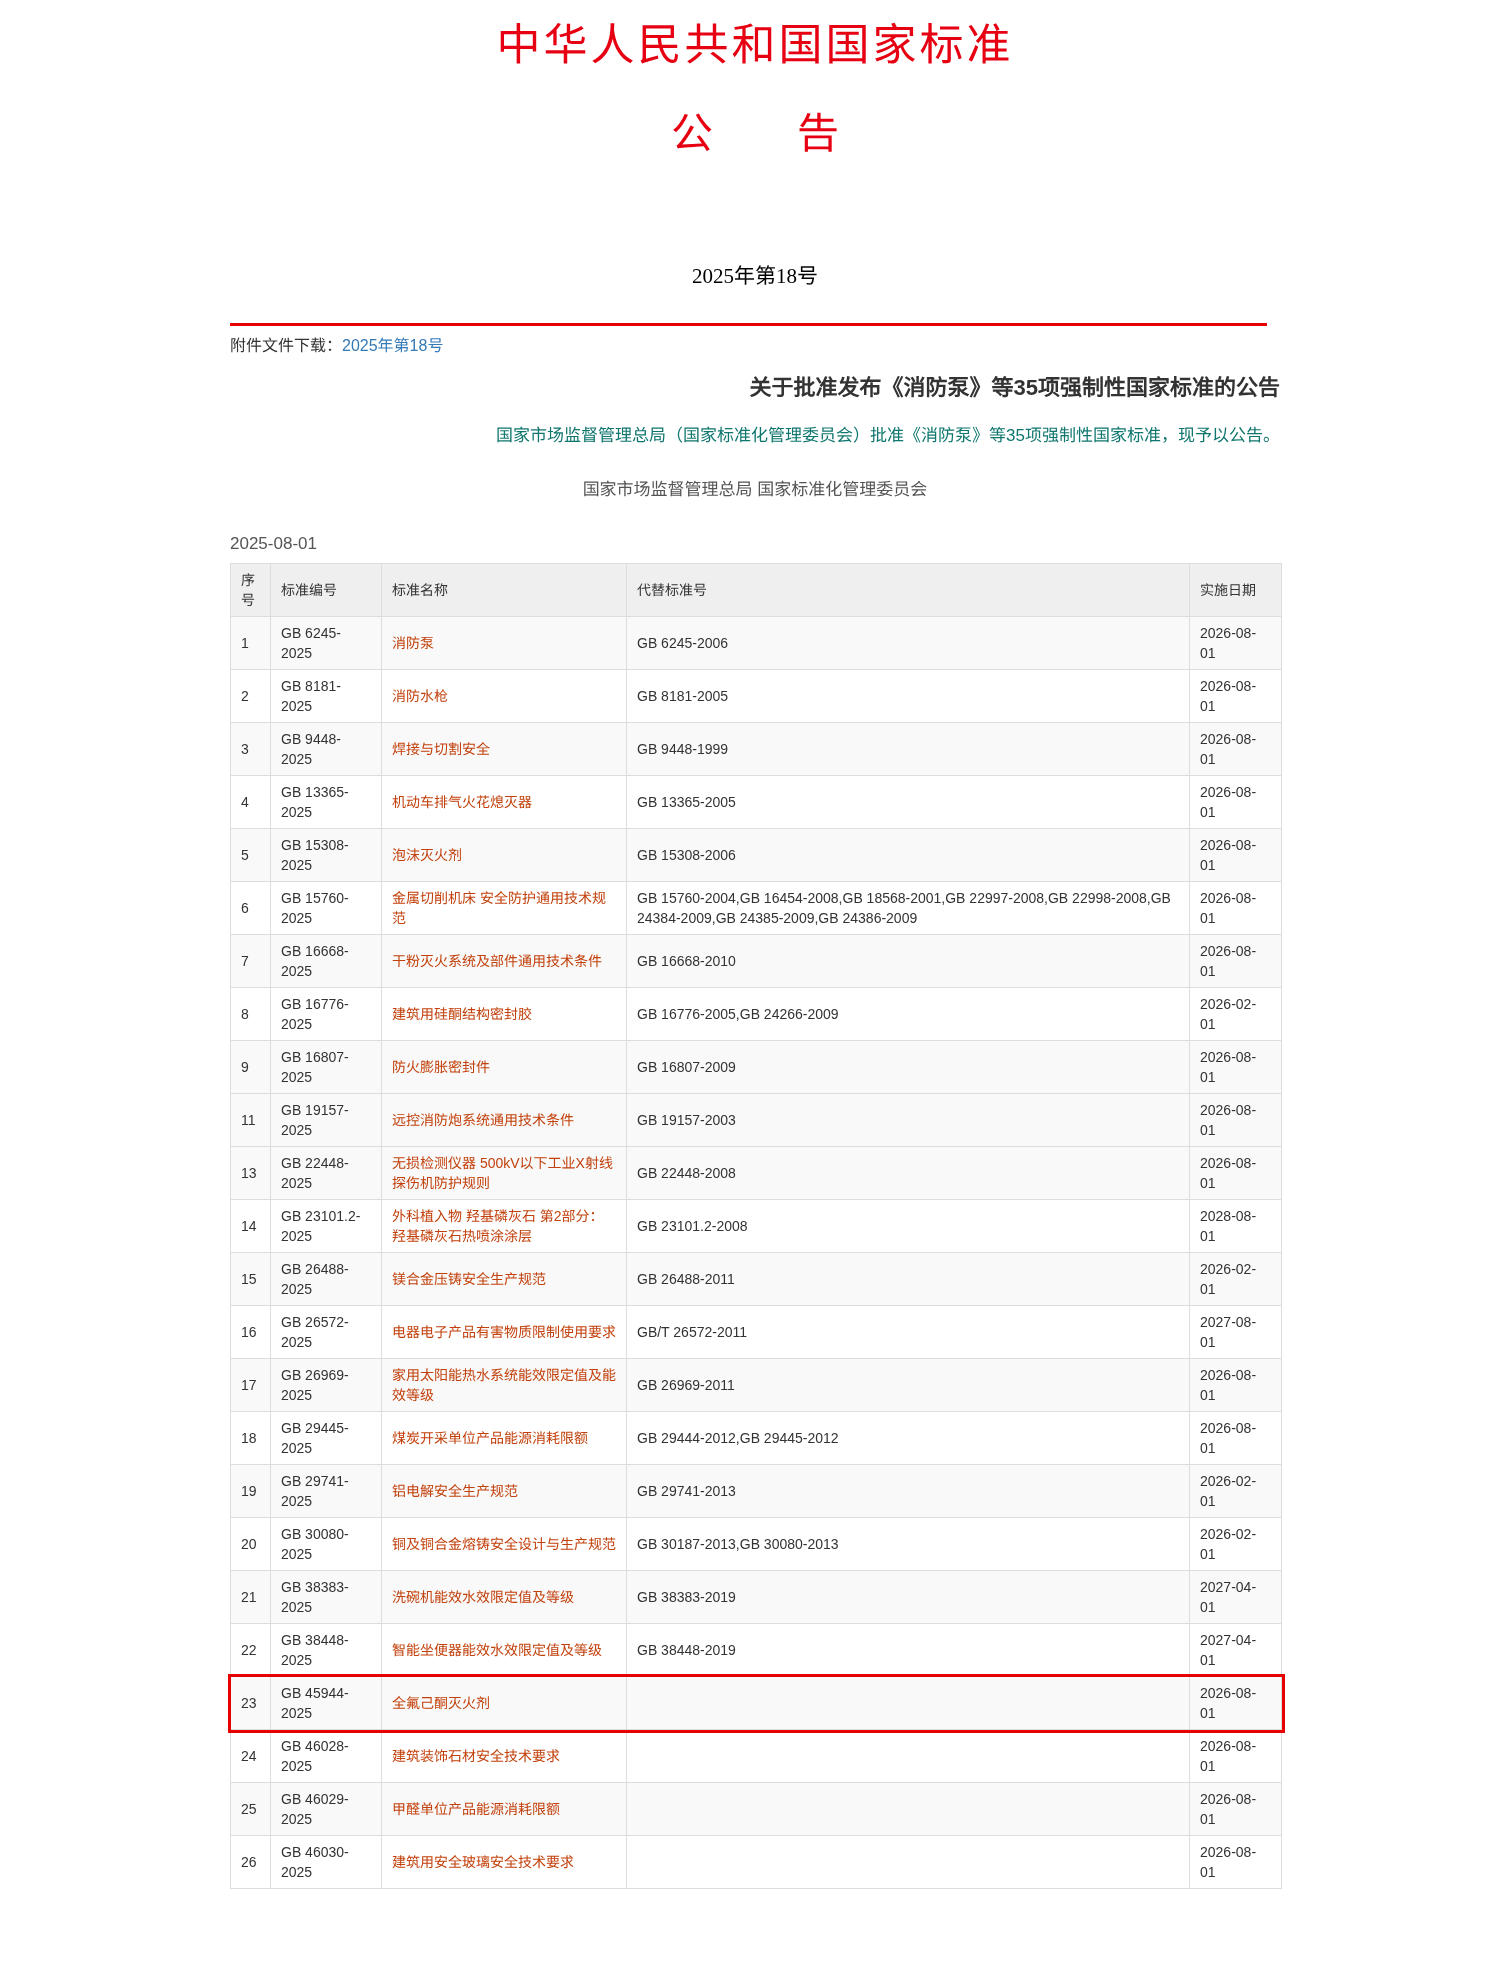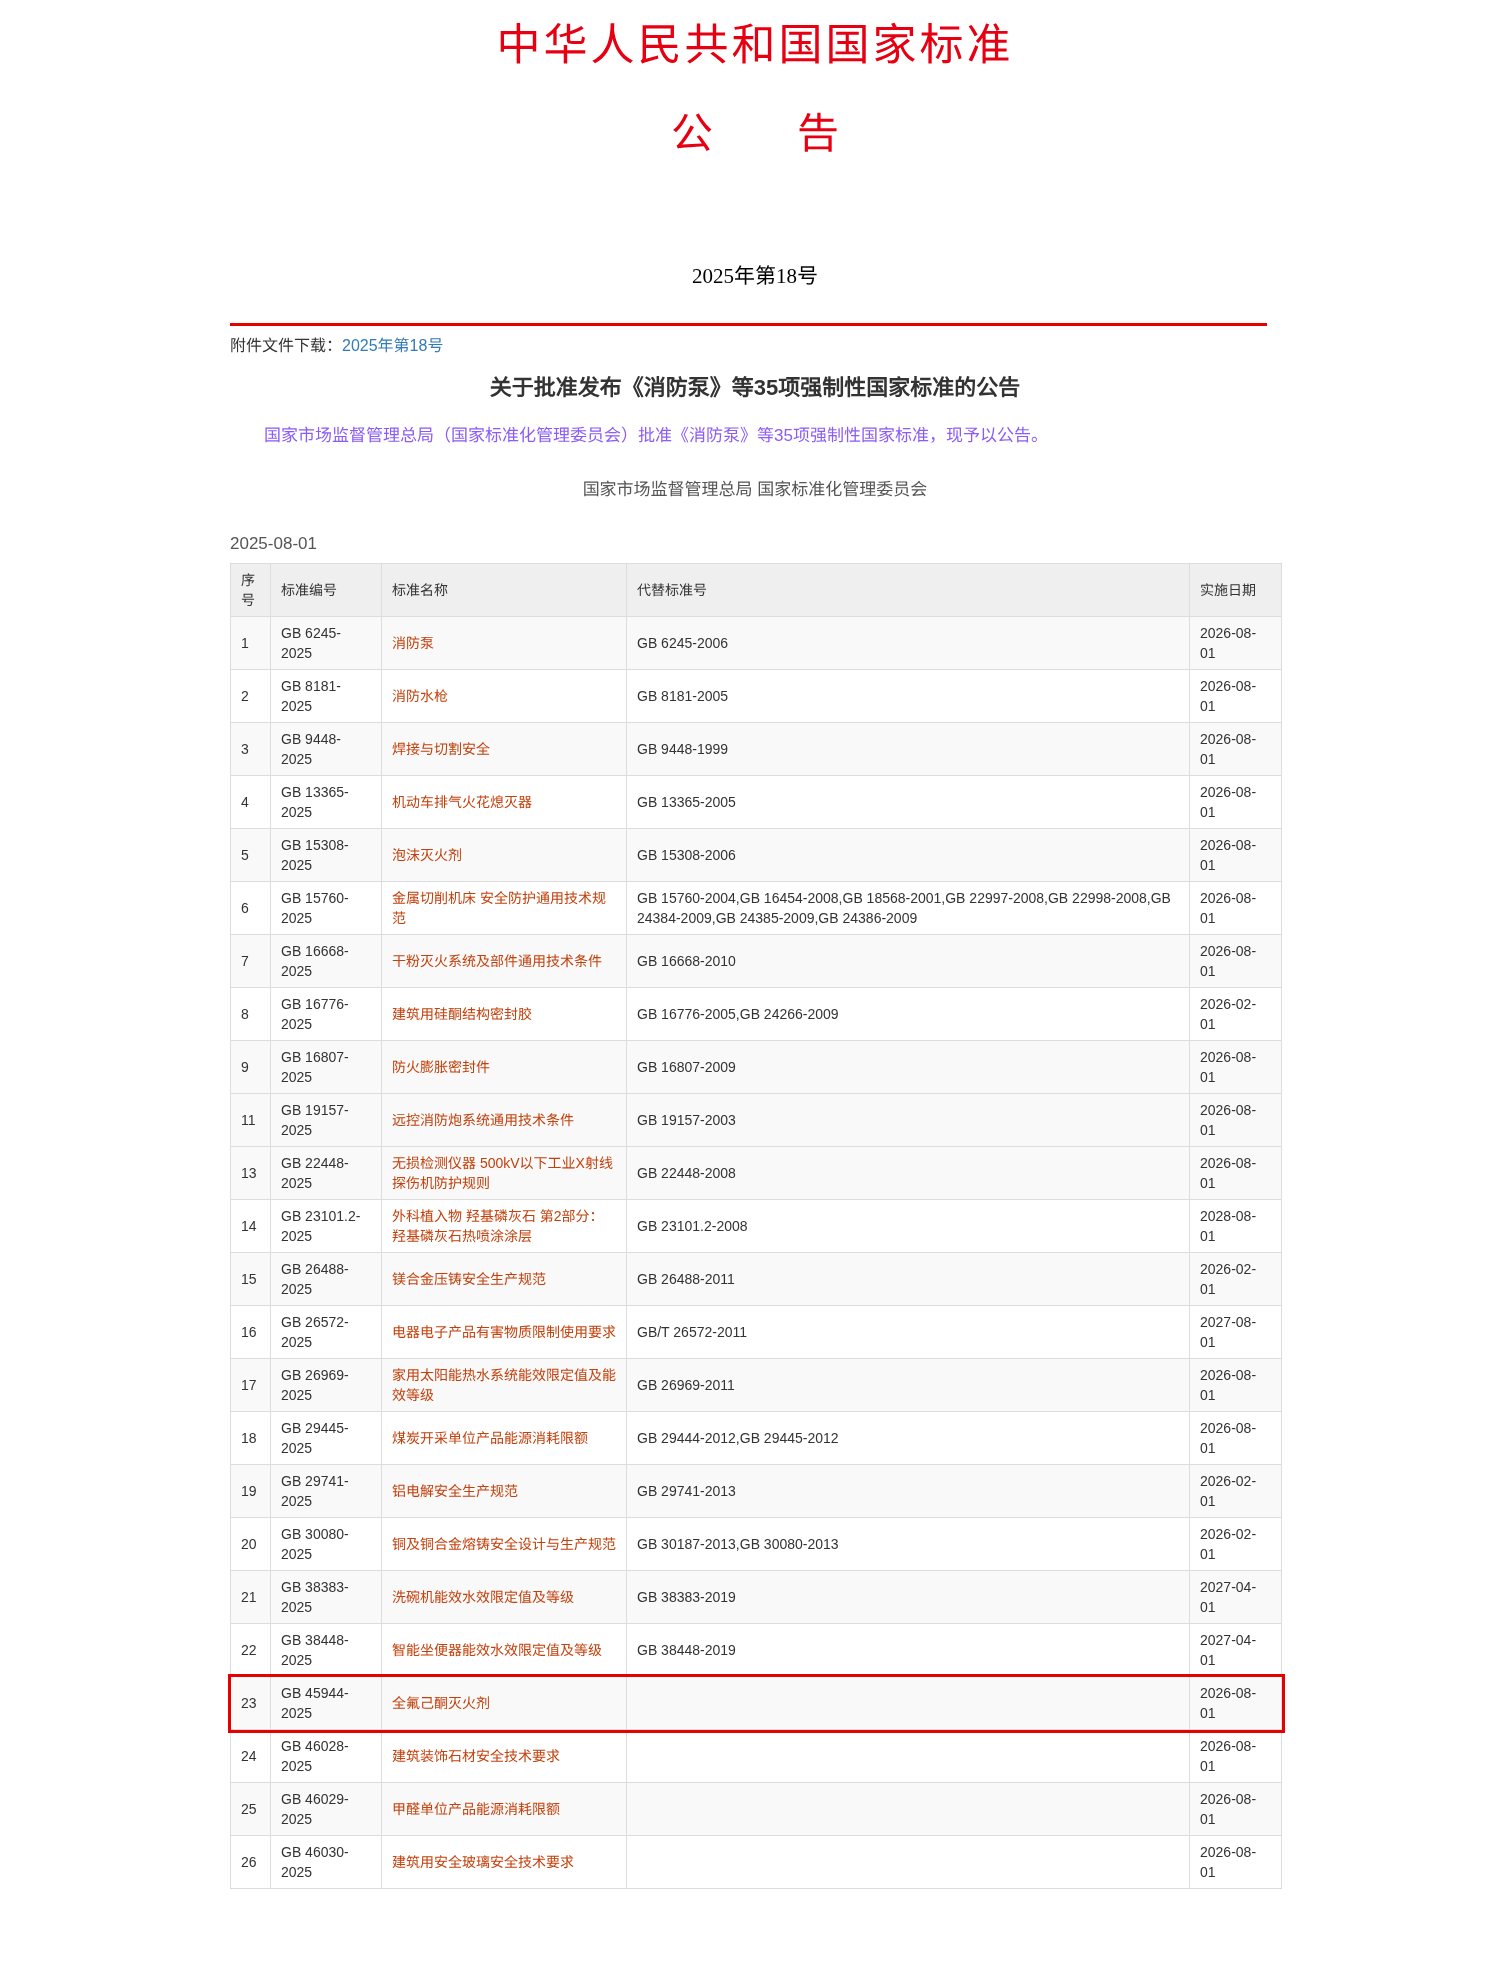--- a/index.html
+++ b/index.html
@@ -57,28 +57,29 @@
   .attachment a {
     color: #337ab7;
     text-decoration: none;
   }
   .notice-title {
     margin-top: 16px;
     font-size: 22px;
     line-height: 30px;
     font-weight: bold;
     color: #333;
-    text-align: center;
+    text-align: right;
   }
   .notice-body {
     margin-top: 20px;
     font-size: 17px;
     line-height: 26px;
-    color: #8b5cf6;
+    color: #0f766e;
     text-indent: 2em;
+    text-align: right;
   }
   .notice-issuer {
     margin-top: 28px;
     font-size: 17px;
     line-height: 26px;
     color: #555;
     text-align: center;
   }
   .notice-date {
     margin-top: 28px;

